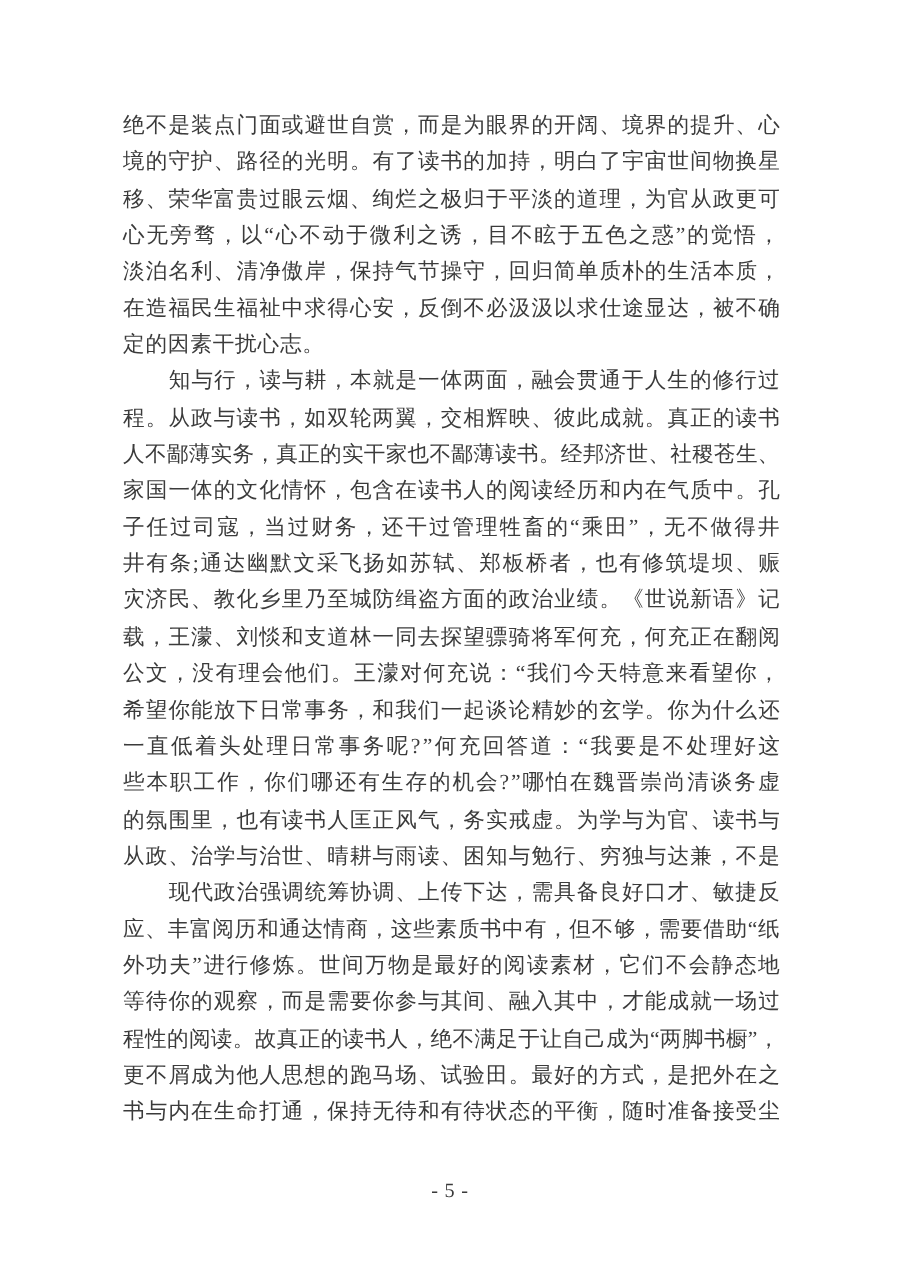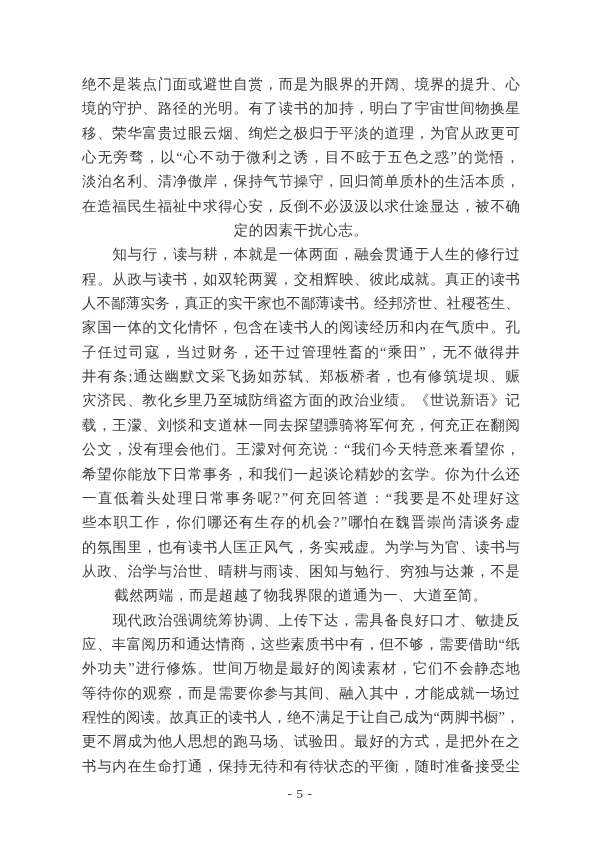--- a/index.html
+++ b/index.html
@@ -36,21 +36,20 @@
     justify-content: space-between;
     align-items: baseline;
     white-space: pre;
     overflow: visible;
   }
   .text-line span { display: inline-block; }
   .text-line.indent { padding-left: 30.5px; }
   .text-line.plain {
     display: block;
     letter-spacing: 0.55px;
-    text-align: center;
   }
   .page-footer {
     position: absolute;
     left: 0;
     top: 786px;
     width: 600px;
     text-align: center;
     color: #3b3b3b;
     font-size: 13.5px;
     line-height: 16px;
@@ -76,21 +75,20 @@
       <div class="text-line"><span>子</span><span>任</span><span>过</span><span>司</span><span>寇</span><span>，</span><span>当</span><span>过</span><span>财</span><span>务</span><span>，</span><span>还</span><span>干</span><span>过</span><span>管</span><span>理</span><span>牲</span><span>畜</span><span>的</span><span>“</span><span>乘</span><span>田</span><span>”</span><span>，</span><span>无</span><span>不</span><span>做</span><span>得</span><span>井</span></div>
       <div class="text-line"><span>井</span><span>有</span><span>条</span><span>;</span><span>通</span><span>达</span><span>幽</span><span>默</span><span>文</span><span>采</span><span>飞</span><span>扬</span><span>如</span><span>苏</span><span>轼</span><span>、</span><span>郑</span><span>板</span><span>桥</span><span>者</span><span>，</span><span>也</span><span>有</span><span>修</span><span>筑</span><span>堤</span><span>坝</span><span>、</span><span>赈</span></div>
       <div class="text-line"><span>灾</span><span>济</span><span>民</span><span>、</span><span>教</span><span>化</span><span>乡</span><span>里</span><span>乃</span><span>至</span><span>城</span><span>防</span><span>缉</span><span>盗</span><span>方</span><span>面</span><span>的</span><span>政</span><span>治</span><span>业</span><span>绩</span><span>。</span><span>《</span><span>世</span><span>说</span><span>新</span><span>语</span><span>》</span><span>记</span></div>
       <div class="text-line"><span>载</span><span>，</span><span>王</span><span>濛</span><span>、</span><span>刘</span><span>惔</span><span>和</span><span>支</span><span>道</span><span>林</span><span>一</span><span>同</span><span>去</span><span>探</span><span>望</span><span>骠</span><span>骑</span><span>将</span><span>军</span><span>何</span><span>充</span><span>，</span><span>何</span><span>充</span><span>正</span><span>在</span><span>翻</span><span>阅</span></div>
       <div class="text-line"><span>公</span><span>文</span><span>，</span><span>没</span><span>有</span><span>理</span><span>会</span><span>他</span><span>们</span><span>。</span><span>王</span><span>濛</span><span>对</span><span>何</span><span>充</span><span>说</span><span>：</span><span>“</span><span>我</span><span>们</span><span>今</span><span>天</span><span>特</span><span>意</span><span>来</span><span>看</span><span>望</span><span>你</span><span>，</span></div>
       <div class="text-line"><span>希</span><span>望</span><span>你</span><span>能</span><span>放</span><span>下</span><span>日</span><span>常</span><span>事</span><span>务</span><span>，</span><span>和</span><span>我</span><span>们</span><span>一</span><span>起</span><span>谈</span><span>论</span><span>精</span><span>妙</span><span>的</span><span>玄</span><span>学</span><span>。</span><span>你</span><span>为</span><span>什</span><span>么</span><span>还</span></div>
       <div class="text-line"><span>一</span><span>直</span><span>低</span><span>着</span><span>头</span><span>处</span><span>理</span><span>日</span><span>常</span><span>事</span><span>务</span><span>呢</span><span>?</span><span>”</span><span>何</span><span>充</span><span>回</span><span>答</span><span>道</span><span>：</span><span>“</span><span>我</span><span>要</span><span>是</span><span>不</span><span>处</span><span>理</span><span>好</span><span>这</span></div>
       <div class="text-line"><span>些</span><span>本</span><span>职</span><span>工</span><span>作</span><span>，</span><span>你</span><span>们</span><span>哪</span><span>还</span><span>有</span><span>生</span><span>存</span><span>的</span><span>机</span><span>会</span><span>?</span><span>”</span><span>哪</span><span>怕</span><span>在</span><span>魏</span><span>晋</span><span>崇</span><span>尚</span><span>清</span><span>谈</span><span>务</span><span>虚</span></div>
       <div class="text-line"><span>的</span><span>氛</span><span>围</span><span>里</span><span>，</span><span>也</span><span>有</span><span>读</span><span>书</span><span>人</span><span>匡</span><span>正</span><span>风</span><span>气</span><span>，</span><span>务</span><span>实</span><span>戒</span><span>虚</span><span>。</span><span>为</span><span>学</span><span>与</span><span>为</span><span>官</span><span>、</span><span>读</span><span>书</span><span>与</span></div>
       <div class="text-line"><span>从</span><span>政</span><span>、</span><span>治</span><span>学</span><span>与</span><span>治</span><span>世</span><span>、</span><span>晴</span><span>耕</span><span>与</span><span>雨</span><span>读</span><span>、</span><span>困</span><span>知</span><span>与</span><span>勉</span><span>行</span><span>、</span><span>穷</span><span>独</span><span>与</span><span>达</span><span>兼</span><span>，</span><span>不</span><span>是</span></div>
-      <div class="text-line plain">截然两端，而是超越了物我界限的道通为一、大道至简。</div>
       <div class="text-line indent"><span>现</span><span>代</span><span>政</span><span>治</span><span>强</span><span>调</span><span>统</span><span>筹</span><span>协</span><span>调</span><span>、</span><span>上</span><span>传</span><span>下</span><span>达</span><span>，</span><span>需</span><span>具</span><span>备</span><span>良</span><span>好</span><span>口</span><span>才</span><span>、</span><span>敏</span><span>捷</span><span>反</span></div>
       <div class="text-line"><span>应</span><span>、</span><span>丰</span><span>富</span><span>阅</span><span>历</span><span>和</span><span>通</span><span>达</span><span>情</span><span>商</span><span>，</span><span>这</span><span>些</span><span>素</span><span>质</span><span>书</span><span>中</span><span>有</span><span>，</span><span>但</span><span>不</span><span>够</span><span>，</span><span>需</span><span>要</span><span>借</span><span>助</span><span>“</span><span>纸</span></div>
       <div class="text-line"><span>外</span><span>功</span><span>夫</span><span>”</span><span>进</span><span>行</span><span>修</span><span>炼</span><span>。</span><span>世</span><span>间</span><span>万</span><span>物</span><span>是</span><span>最</span><span>好</span><span>的</span><span>阅</span><span>读</span><span>素</span><span>材</span><span>，</span><span>它</span><span>们</span><span>不</span><span>会</span><span>静</span><span>态</span><span>地</span></div>
       <div class="text-line"><span>等</span><span>待</span><span>你</span><span>的</span><span>观</span><span>察</span><span>，</span><span>而</span><span>是</span><span>需</span><span>要</span><span>你</span><span>参</span><span>与</span><span>其</span><span>间</span><span>、</span><span>融</span><span>入</span><span>其</span><span>中</span><span>，</span><span>才</span><span>能</span><span>成</span><span>就</span><span>一</span><span>场</span><span>过</span></div>
       <div class="text-line"><span>程</span><span>性</span><span>的</span><span>阅</span><span>读</span><span>。</span><span>故</span><span>真</span><span>正</span><span>的</span><span>读</span><span>书</span><span>人</span><span>，</span><span>绝</span><span>不</span><span>满</span><span>足</span><span>于</span><span>让</span><span>自</span><span>己</span><span>成</span><span>为</span><span>“</span><span>两</span><span>脚</span><span>书</span><span>橱</span><span>”</span><span>，</span></div>
       <div class="text-line"><span>更</span><span>不</span><span>屑</span><span>成</span><span>为</span><span>他</span><span>人</span><span>思</span><span>想</span><span>的</span><span>跑</span><span>马</span><span>场</span><span>、</span><span>试</span><span>验</span><span>田</span><span>。</span><span>最</span><span>好</span><span>的</span><span>方</span><span>式</span><span>，</span><span>是</span><span>把</span><span>外</span><span>在</span><span>之</span></div>
       <div class="text-line"><span>书</span><span>与</span><span>内</span><span>在</span><span>生</span><span>命</span><span>打</span><span>通</span><span>，</span><span>保</span><span>持</span><span>无</span><span>待</span><span>和</span><span>有</span><span>待</span><span>状</span><span>态</span><span>的</span><span>平</span><span>衡</span><span>，</span><span>随</span><span>时</span><span>准</span><span>备</span><span>接</span><span>受</span><span>尘</span></div>
     </div>
   <div class="page-footer">- 5 -</div>
 </div>

